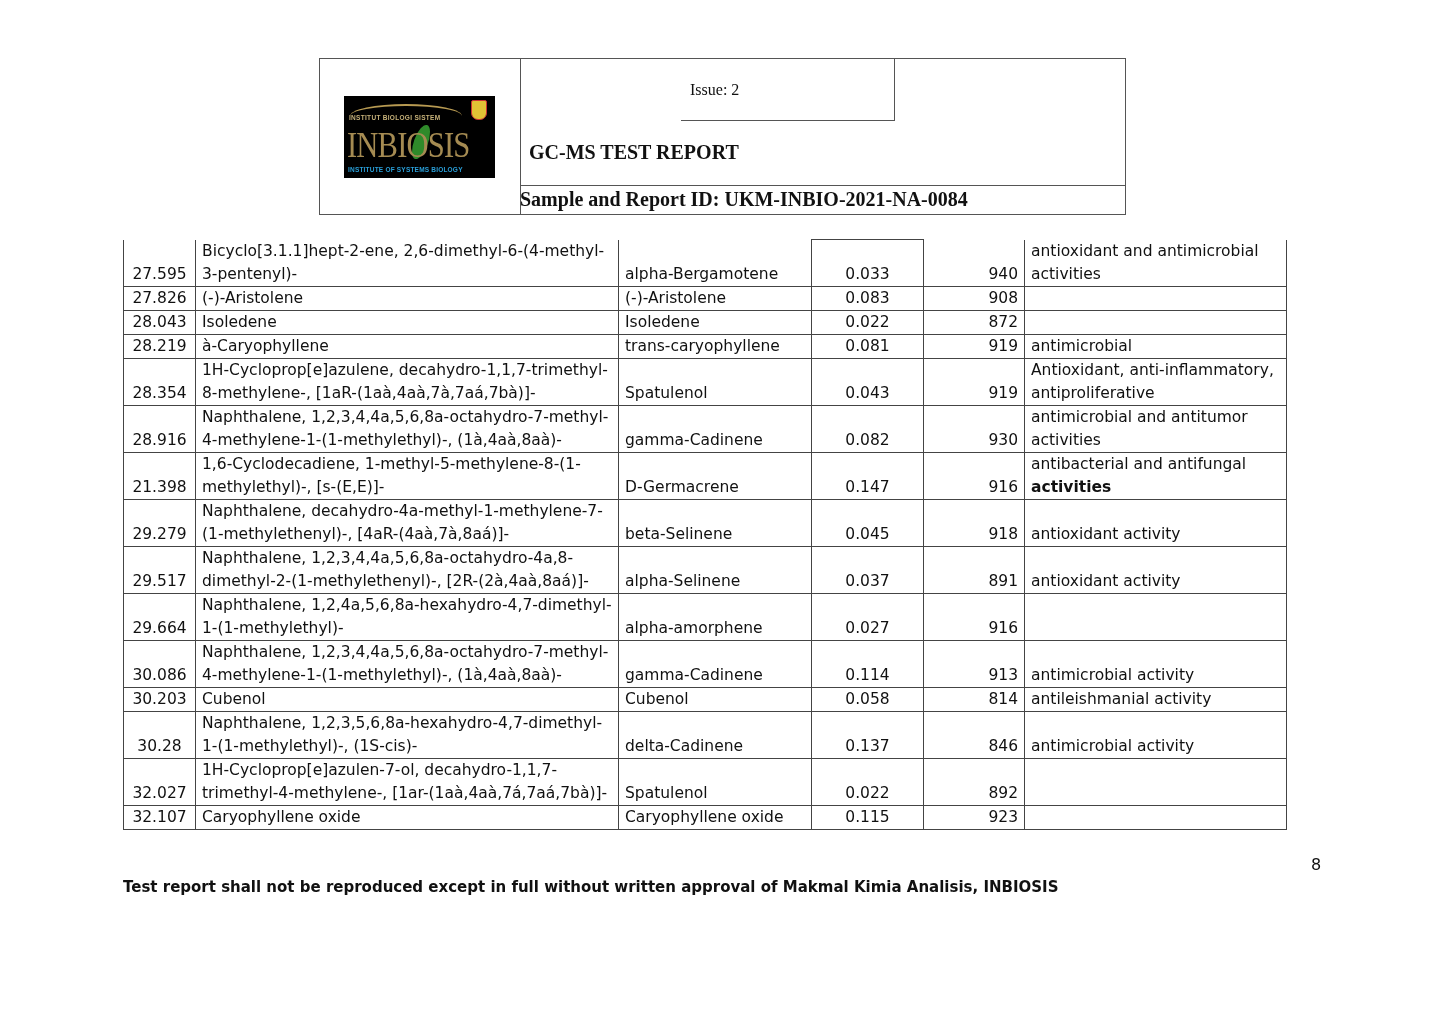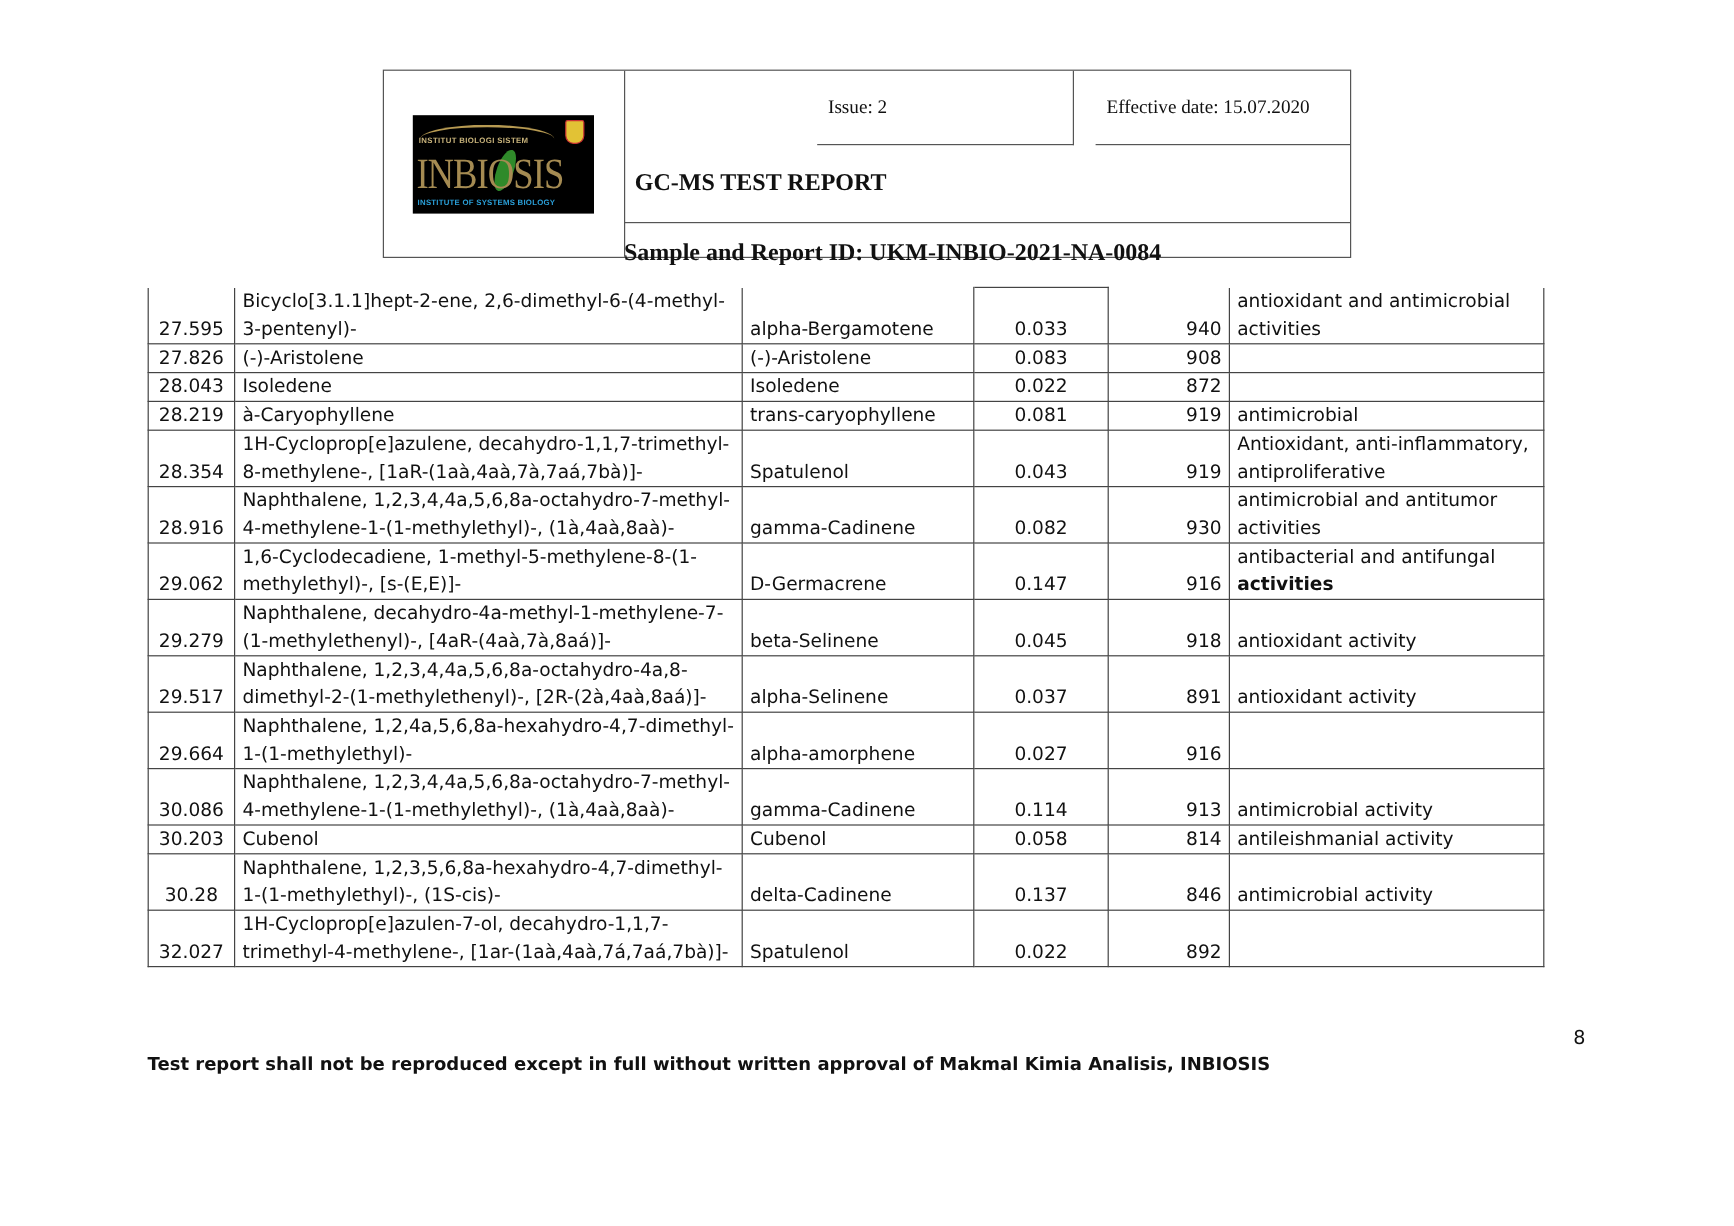--- a/index.html
+++ b/index.html
@@ -33,21 +33,21 @@
              border-bottom: 1px solid #555; box-sizing: border-box; }
   .hdr .c3 { position: absolute; left: 593px; top: 0; width: 212px; height: 62px;
              border-bottom: 1px solid #555; box-sizing: border-box; }
   .hdr .cell-txt { position: absolute; left: 9px; top: 22px; font-family: "Liberation Serif", serif; font-size: 16px; }
   .hdr .title-row { position: absolute; left: 200px; top: 62px; width: 605px; height: 65px;
              border-bottom: 1px solid #555; box-sizing: border-box; }
   .hdr .title-row span { position: absolute; left: 9px; top: 20px; font-family: "Liberation Serif", serif;
              font-size: 20px; font-weight: bold; }
   .hdr .id-row { position: absolute; left: 200px; top: 127px; width: 605px; height: 28px; }
   .hdr .id-row span { position: absolute; left: 0px; top: 2px; font-family: "Liberation Serif", serif;
-             font-size: 20px; font-weight: bold; margin-top: 12px; }
+             font-size: 20px; font-weight: bold; }
 
   
   table.results { position: absolute; left: 123px; top: 239px; border-collapse: collapse;
                   font-family: "DejaVu Sans", sans-serif; font-size: 15.5px; }
   table.results td { border: 1px solid #444; padding: 0 6px; vertical-align: bottom; line-height: 23px;
                   white-space: nowrap; }
   table.results tr:first-child td { border-top: none; }
   table.results tr:first-child td.area { border-top: 1px solid #444; }
   td.rt { width: 59px; text-align: center; }
   td.name { width: 410px; white-space: normal !important; }
@@ -72,23 +72,20 @@
       <div class="crest"></div>
       <div class="top-txt">INSTITUT BIOLOGI SISTEM</div>
       <div class="leaf"></div>
       <div class="big">INBIOSIS</div>
       <div class="bot-txt">INSTITUTE OF SYSTEMS BIOLOGY</div>
     </div>
   </div>
   <div class="c2">
     <span class="cell-txt">Issue: 2</span>
   </div>
-  <div class="c3">
-    <span class="cell-txt">Effective date: 15.07.2020</span>
-  </div>
   <div class="title-row">
     <span>GC-MS TEST REPORT</span>
   </div>
   <div class="id-row">
     <span>Sample and Report ID: UKM-INBIO-2021-NA-0084</span>
   </div>
 </div>
 
 <table class="results">
   <tbody id="results-body">
@@ -134,21 +131,21 @@
       </tr>
       <tr>
         <td class="rt"><span>28.916</span></td>
         <td class="name"><span>Naphthalene, 1,2,3,4,4a,5,6,8a-octahydro-7-methyl-4-methylene-1-(1-methylethyl)-, (1à,4aà,8aà)-</span></td>
         <td class="common"><span>gamma-Cadinene</span></td>
         <td class="area"><span>0.082</span></td>
         <td class="qual"><span>930</span></td>
         <td class="act"><span>antimicrobial and antitumor activities</span></td>
       </tr>
       <tr>
-        <td class="rt"><span>29.062</span></td>
+        <td class="rt"><span>21.398</span></td>
         <td class="name"><span>1,6-Cyclodecadiene, 1-methyl-5-methylene-8-(1-methylethyl)-, [s-(E,E)]-</span></td>
         <td class="common"><span>D-Germacrene</span></td>
         <td class="area"><span>0.147</span></td>
         <td class="qual"><span>916</span></td>
         <td class="act"><span>antibacterial and antifungal</span> <span class="b">activities</span></td>
       </tr>
       <tr>
         <td class="rt"><span>29.279</span></td>
         <td class="name"><span>Naphthalene, decahydro-4a-methyl-1-methylene-7-(1-methylethenyl)-, [4aR-(4aà,7à,8aá)]-</span></td>
         <td class="common"><span>beta-Selinene</span></td>
@@ -197,17 +194,25 @@
         <td class="act"><span>antimicrobial activity</span></td>
       </tr>
       <tr>
         <td class="rt"><span>32.027</span></td>
         <td class="name"><span>1H-Cycloprop[e]azulen-7-ol, decahydro-1,1,7-trimethyl-4-methylene-, [1ar-(1aà,4aà,7á,7aá,7bà)]-</span></td>
         <td class="common"><span>Spatulenol</span></td>
         <td class="area"><span>0.022</span></td>
         <td class="qual"><span>892</span></td>
         <td class="act"><span></span></td>
       </tr>
+      <tr>
+        <td class="rt"><span>32.107</span></td>
+        <td class="name"><span>Caryophyllene oxide</span></td>
+        <td class="common"><span>Caryophyllene oxide</span></td>
+        <td class="area"><span>0.115</span></td>
+        <td class="qual"><span>923</span></td>
+        <td class="act"><span></span></td>
+      </tr>
     </tbody>
 </table>
 
 <div class="page-num">8</div>
 <div class="footer">Test report shall not be reproduced except in full without written approval of Makmal Kimia Analisis, INBIOSIS</div>
 
 </body></html>

